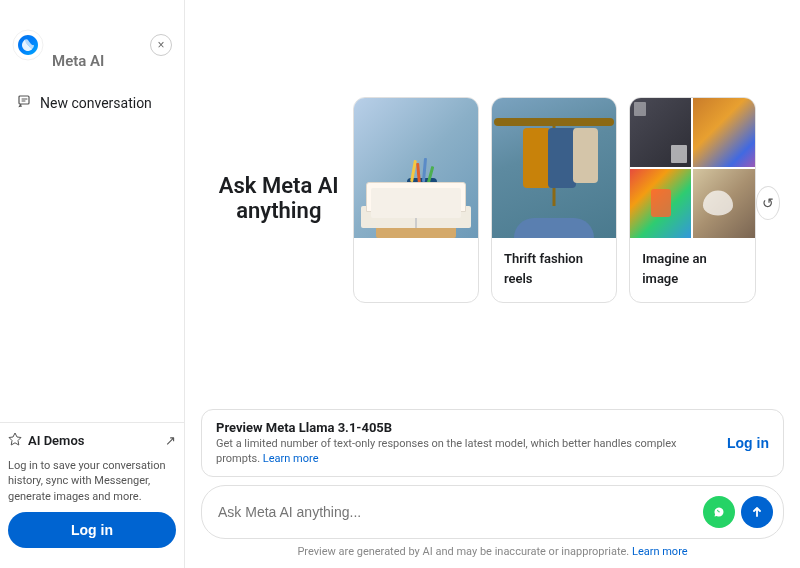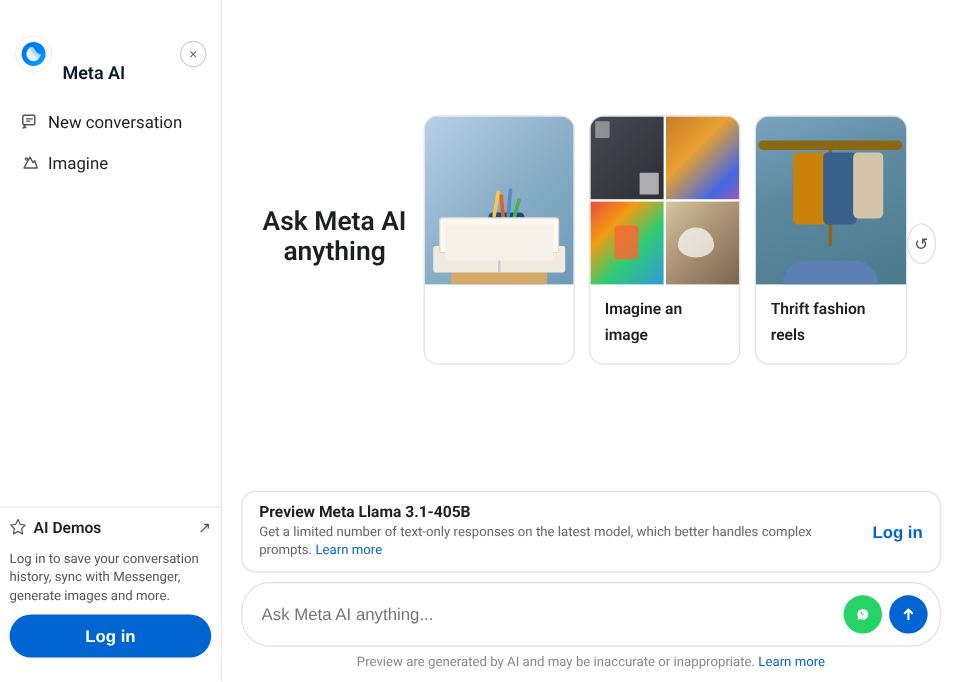--- a/index.html
+++ b/index.html
@@ -22,21 +22,21 @@
       padding: 8px 12px 16px 12px;
     }
     .logo-area {
       display: flex;
       align-items: center;
       gap: 8px;
     }
     .logo-text {
       font-size: 15px;
       font-weight: 600;
-      color: #0f172a;
+      color: #737373;
       margin-top: 32px;
     }
     .close-btn {
       width: 22px;
       height: 22px;
       border-radius: 50%;
       border: 1px solid #ccc;
       background: #fff;
       display: flex;
       align-items: center;
@@ -449,29 +449,20 @@
     <div class="nav-item">
       <span class="nav-icon">
         <svg width="14" height="14" viewBox="0 0 14 14" fill="none">
           <rect x="1" y="2" width="10" height="8" rx="1" stroke="#555" stroke-width="1.2" fill="none"></rect>
           <path d="M3 10l-1.5 2.5 2.5-0.5" stroke="#555" stroke-width="1.2" fill="none"></path>
           <path d="M4 5h5M4 7h3" stroke="#555" stroke-width="1" stroke-linecap="round"></path>
         </svg>
       </span>
       <span>New conversation</span>
     </div>
-    <div class="nav-item">
-      <span class="nav-icon">
-        <svg width="14" height="14" viewBox="0 0 14 14" fill="none">
-          <path d="M2 12L7 3l2.5 4.5L11 6l2 6H2z" stroke="#555" stroke-width="1.2" fill="none" stroke-linejoin="round"></path>
-          <circle cx="4" cy="4.5" r="1" stroke="#555" stroke-width="1" fill="none"></circle>
-        </svg>
-      </span>
-      <span>Imagine</span>
-    </div>
   </div>
 
   <div class="sidebar-bottom">
     <div class="ai-demos-row">
       <div class="ai-demos-left">
         <span>
           <svg width="14" height="14" viewBox="0 0 14 14" fill="none">
             <polygon points="7,1 9,5 13,5.5 10,8.5 10.8,13 7,10.8 3.2,13 4,8.5 1,5.5 5,5" stroke="#555" stroke-width="1" fill="none" stroke-linejoin="round"></polygon>
           </svg>
         </span>
@@ -497,20 +488,34 @@
             <div style="position:absolute;top:-18px;left:5px;width:3px;height:22px;background:#f5c842;border-radius:1px;transform:rotate(10deg);"></div>
             <div style="position:absolute;top:-15px;left:10px;width:3px;height:20px;background:#e05f2a;border-radius:1px;transform:rotate(-5deg);"></div>
             <div style="position:absolute;top:-20px;left:16px;width:3px;height:24px;background:#5a8bc7;border-radius:1px;transform:rotate(5deg);"></div>
             <div style="position:absolute;top:-12px;left:22px;width:3px;height:18px;background:#4caf50;border-radius:1px;transform:rotate(15deg);"></div>
           </div>
           <div class="book-open" style="position:absolute;bottom:10px;left:50%;transform:translateX(-50%);width:110px;height:22px;background:#f0ebe0;border-radius:2px;">
             <div style="position:absolute;top:0;left:50%;transform:translateX(-50%);width:2px;height:100%;background:#ccc;"></div>
           </div>
 
           <div style="position:absolute;bottom:26px;left:50%;transform:translateX(-50%);width:100px;height:30px;background:#fff8f0;border-radius:3px 3px 0 0;border:1px solid #e0d8cc;"></div>
+        </div>
+      </div>
+
+      <div class="card">
+        <div class="card-img-2" style="position:relative;overflow:hidden;">
+
+          <div class="clothes-rack"></div>
+          <div class="clothes-item1"></div>
+          <div class="clothes-item2"></div>
+          <div class="clothes-item3"></div>
+          <div class="clothes-pile"></div>
+        </div>
+        <div class="card-body">
+          <span class="card-label">Thrift fashion reels</span>
         </div>
       </div>
 
       <div class="card">
         <div class="card-img-3">
           <div class="card-img-3-cell cell-dark" style="background:linear-gradient(135deg,#4a4a55 0%,#2d2d35 100%);position:relative;">
             <div style="position:absolute;bottom:4px;right:4px;width:16px;height:18px;background:rgba(255,255,255,0.6);border-radius:1px;"></div>
             <div style="position:absolute;top:4px;left:4px;width:12px;height:14px;background:rgba(255,255,255,0.4);border-radius:1px;"></div>
           </div>
           <div class="card-img-3-cell cell-art" style="background:linear-gradient(135deg,#c97c2a 0%,#e8a030 40%,#4169E1 80%,#9b59b6 100%);"></div>
@@ -518,34 +523,20 @@
             <div style="position:absolute;top:50%;left:50%;transform:translate(-50%,-50%);width:20px;height:28px;background:rgba(255,100,50,0.8);border-radius:3px;"></div>
           </div>
           <div class="card-img-3-cell cell-horse" style="background:linear-gradient(135deg,#d4c5a0 0%,#a89070 50%,#7a6552 100%);position:relative;">
             <div style="position:absolute;top:50%;left:40%;transform:translate(-50%,-50%);width:30px;height:25px;background:rgba(255,255,255,0.7);border-radius:50% 50% 50% 50% / 60% 60% 40% 40%;"></div>
           </div>
         </div>
         <div class="card-body">
           <span class="card-label">Imagine an image</span>
         </div>
       </div>
-
-      <div class="card">
-        <div class="card-img-2" style="position:relative;overflow:hidden;">
-
-          <div class="clothes-rack"></div>
-          <div class="clothes-item1"></div>
-          <div class="clothes-item2"></div>
-          <div class="clothes-item3"></div>
-          <div class="clothes-pile"></div>
-        </div>
-        <div class="card-body">
-          <span class="card-label">Thrift fashion reels</span>
-        </div>
-      </div>
     </div>
 
     <button class="refresh-btn">
       <span>↺</span>
     </button>
   </div>
 
   <div class="bottom-area">
 
     <div class="preview-banner">

